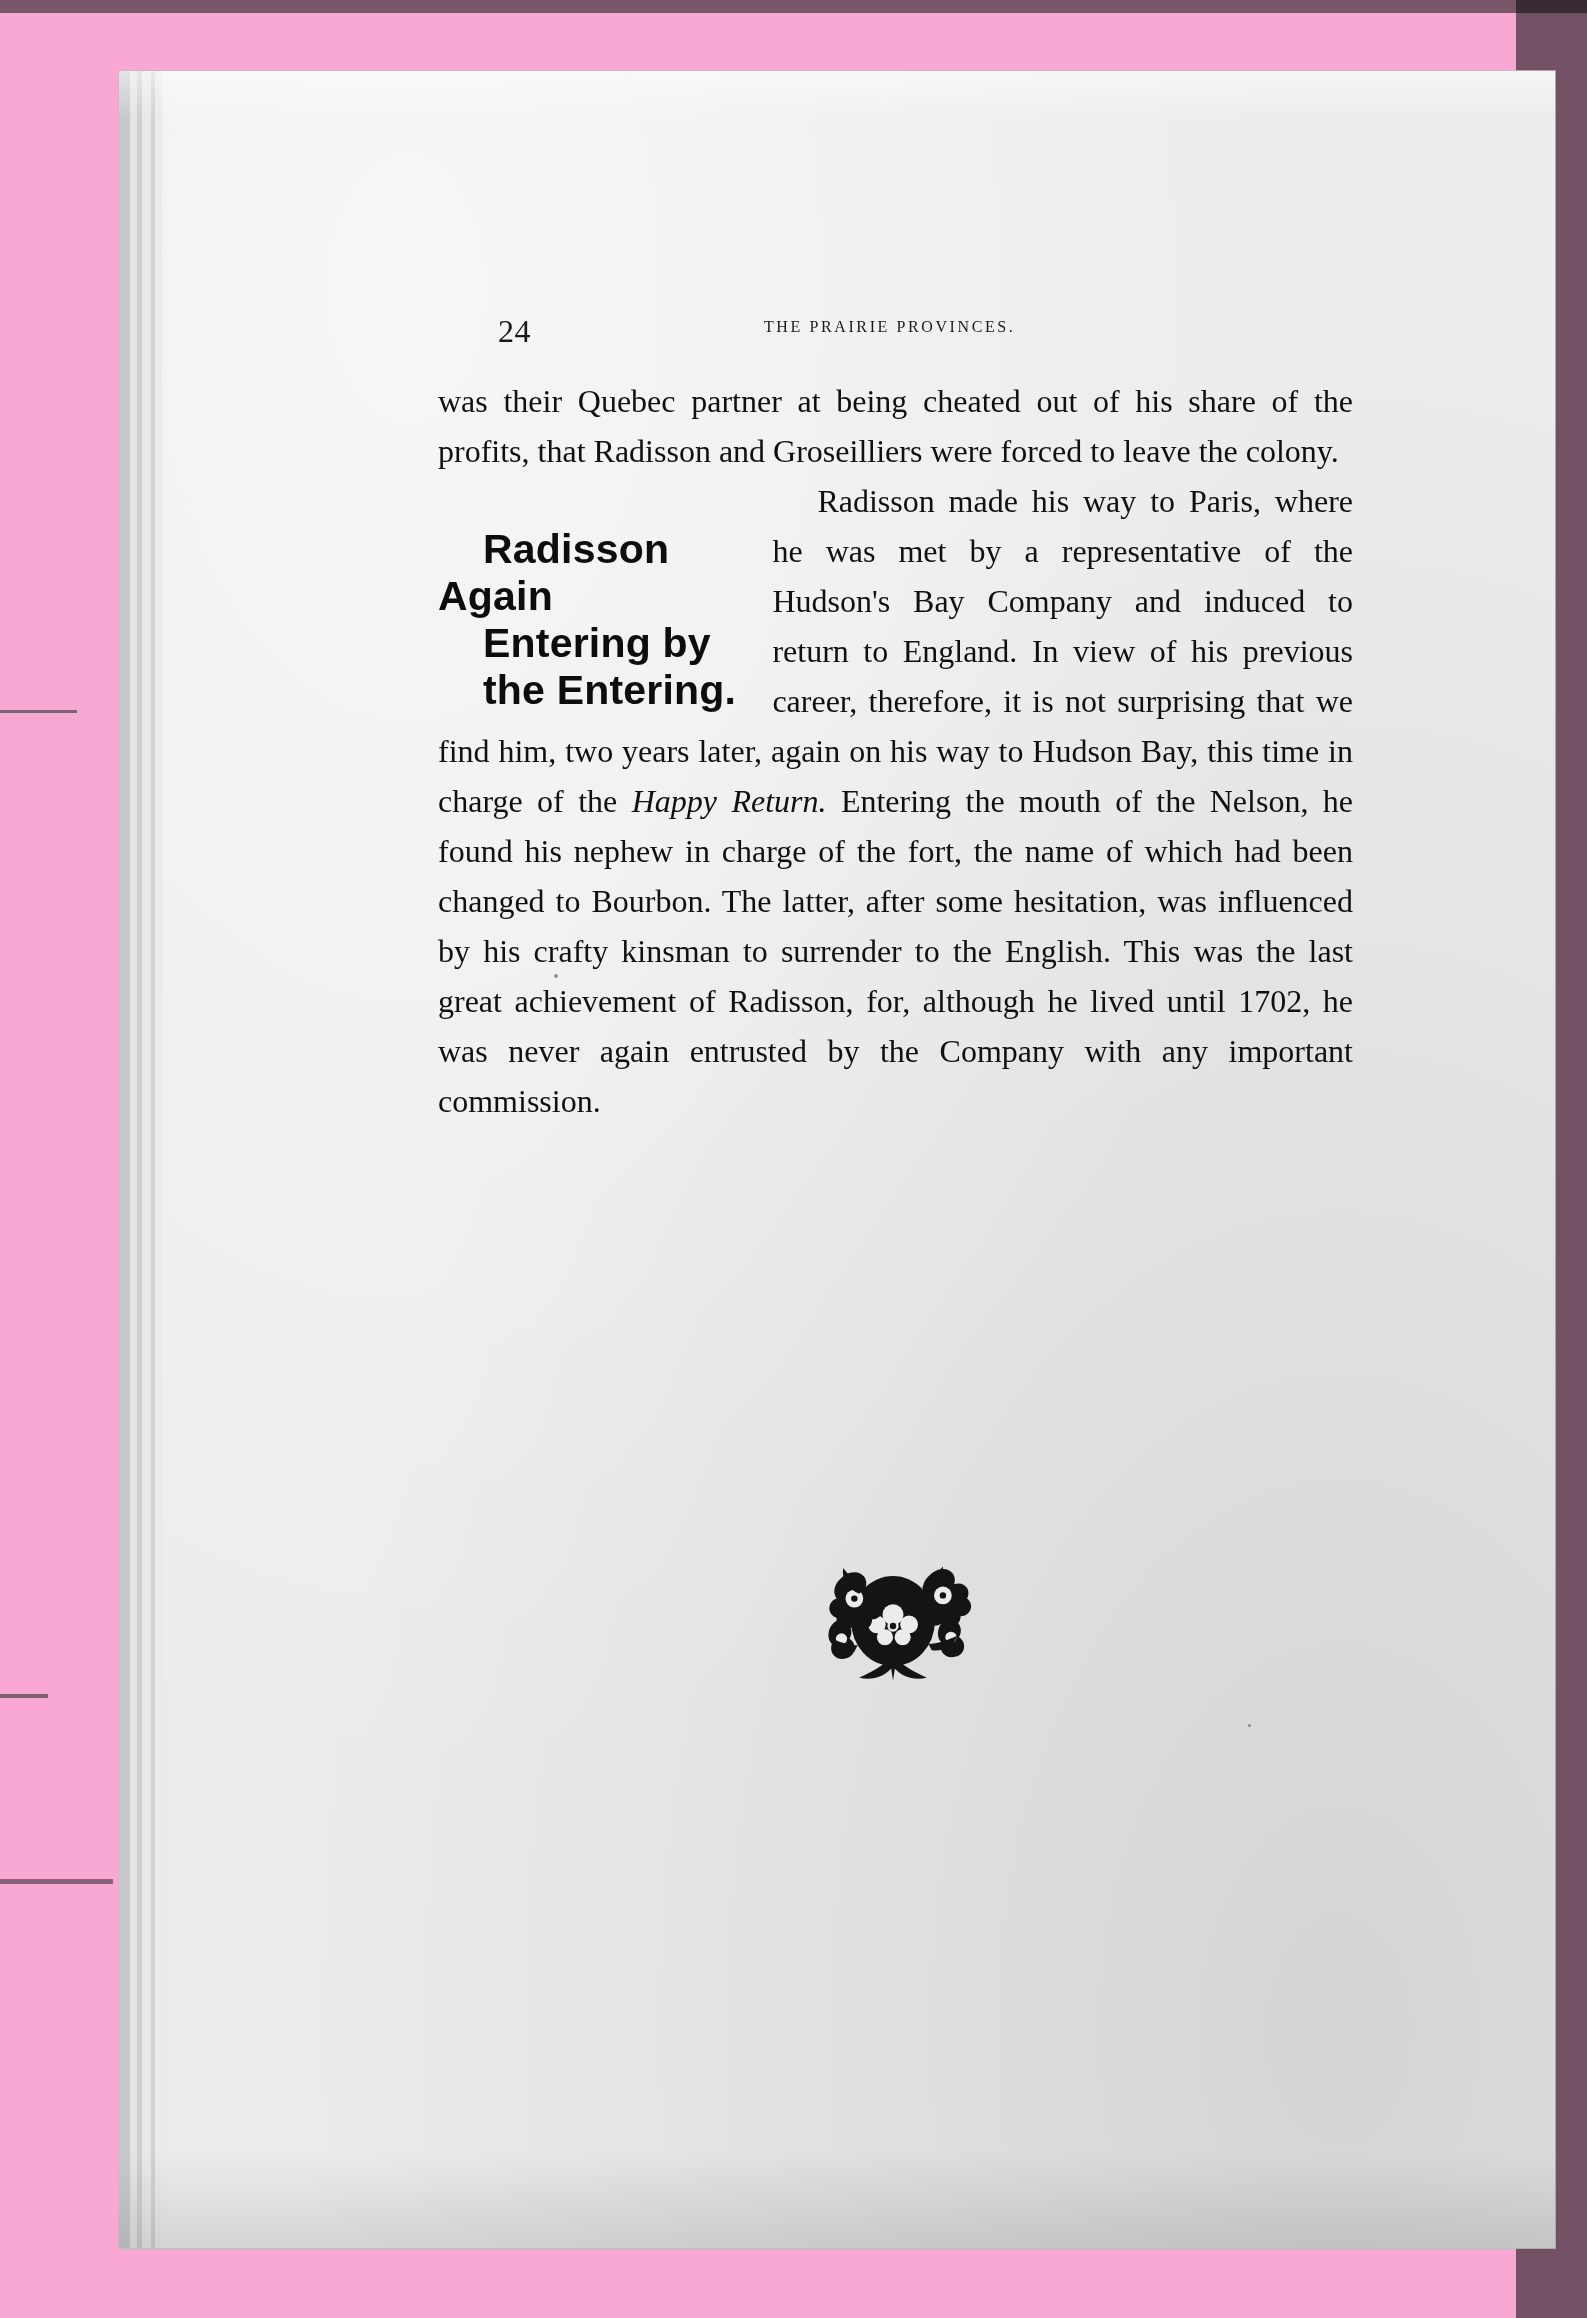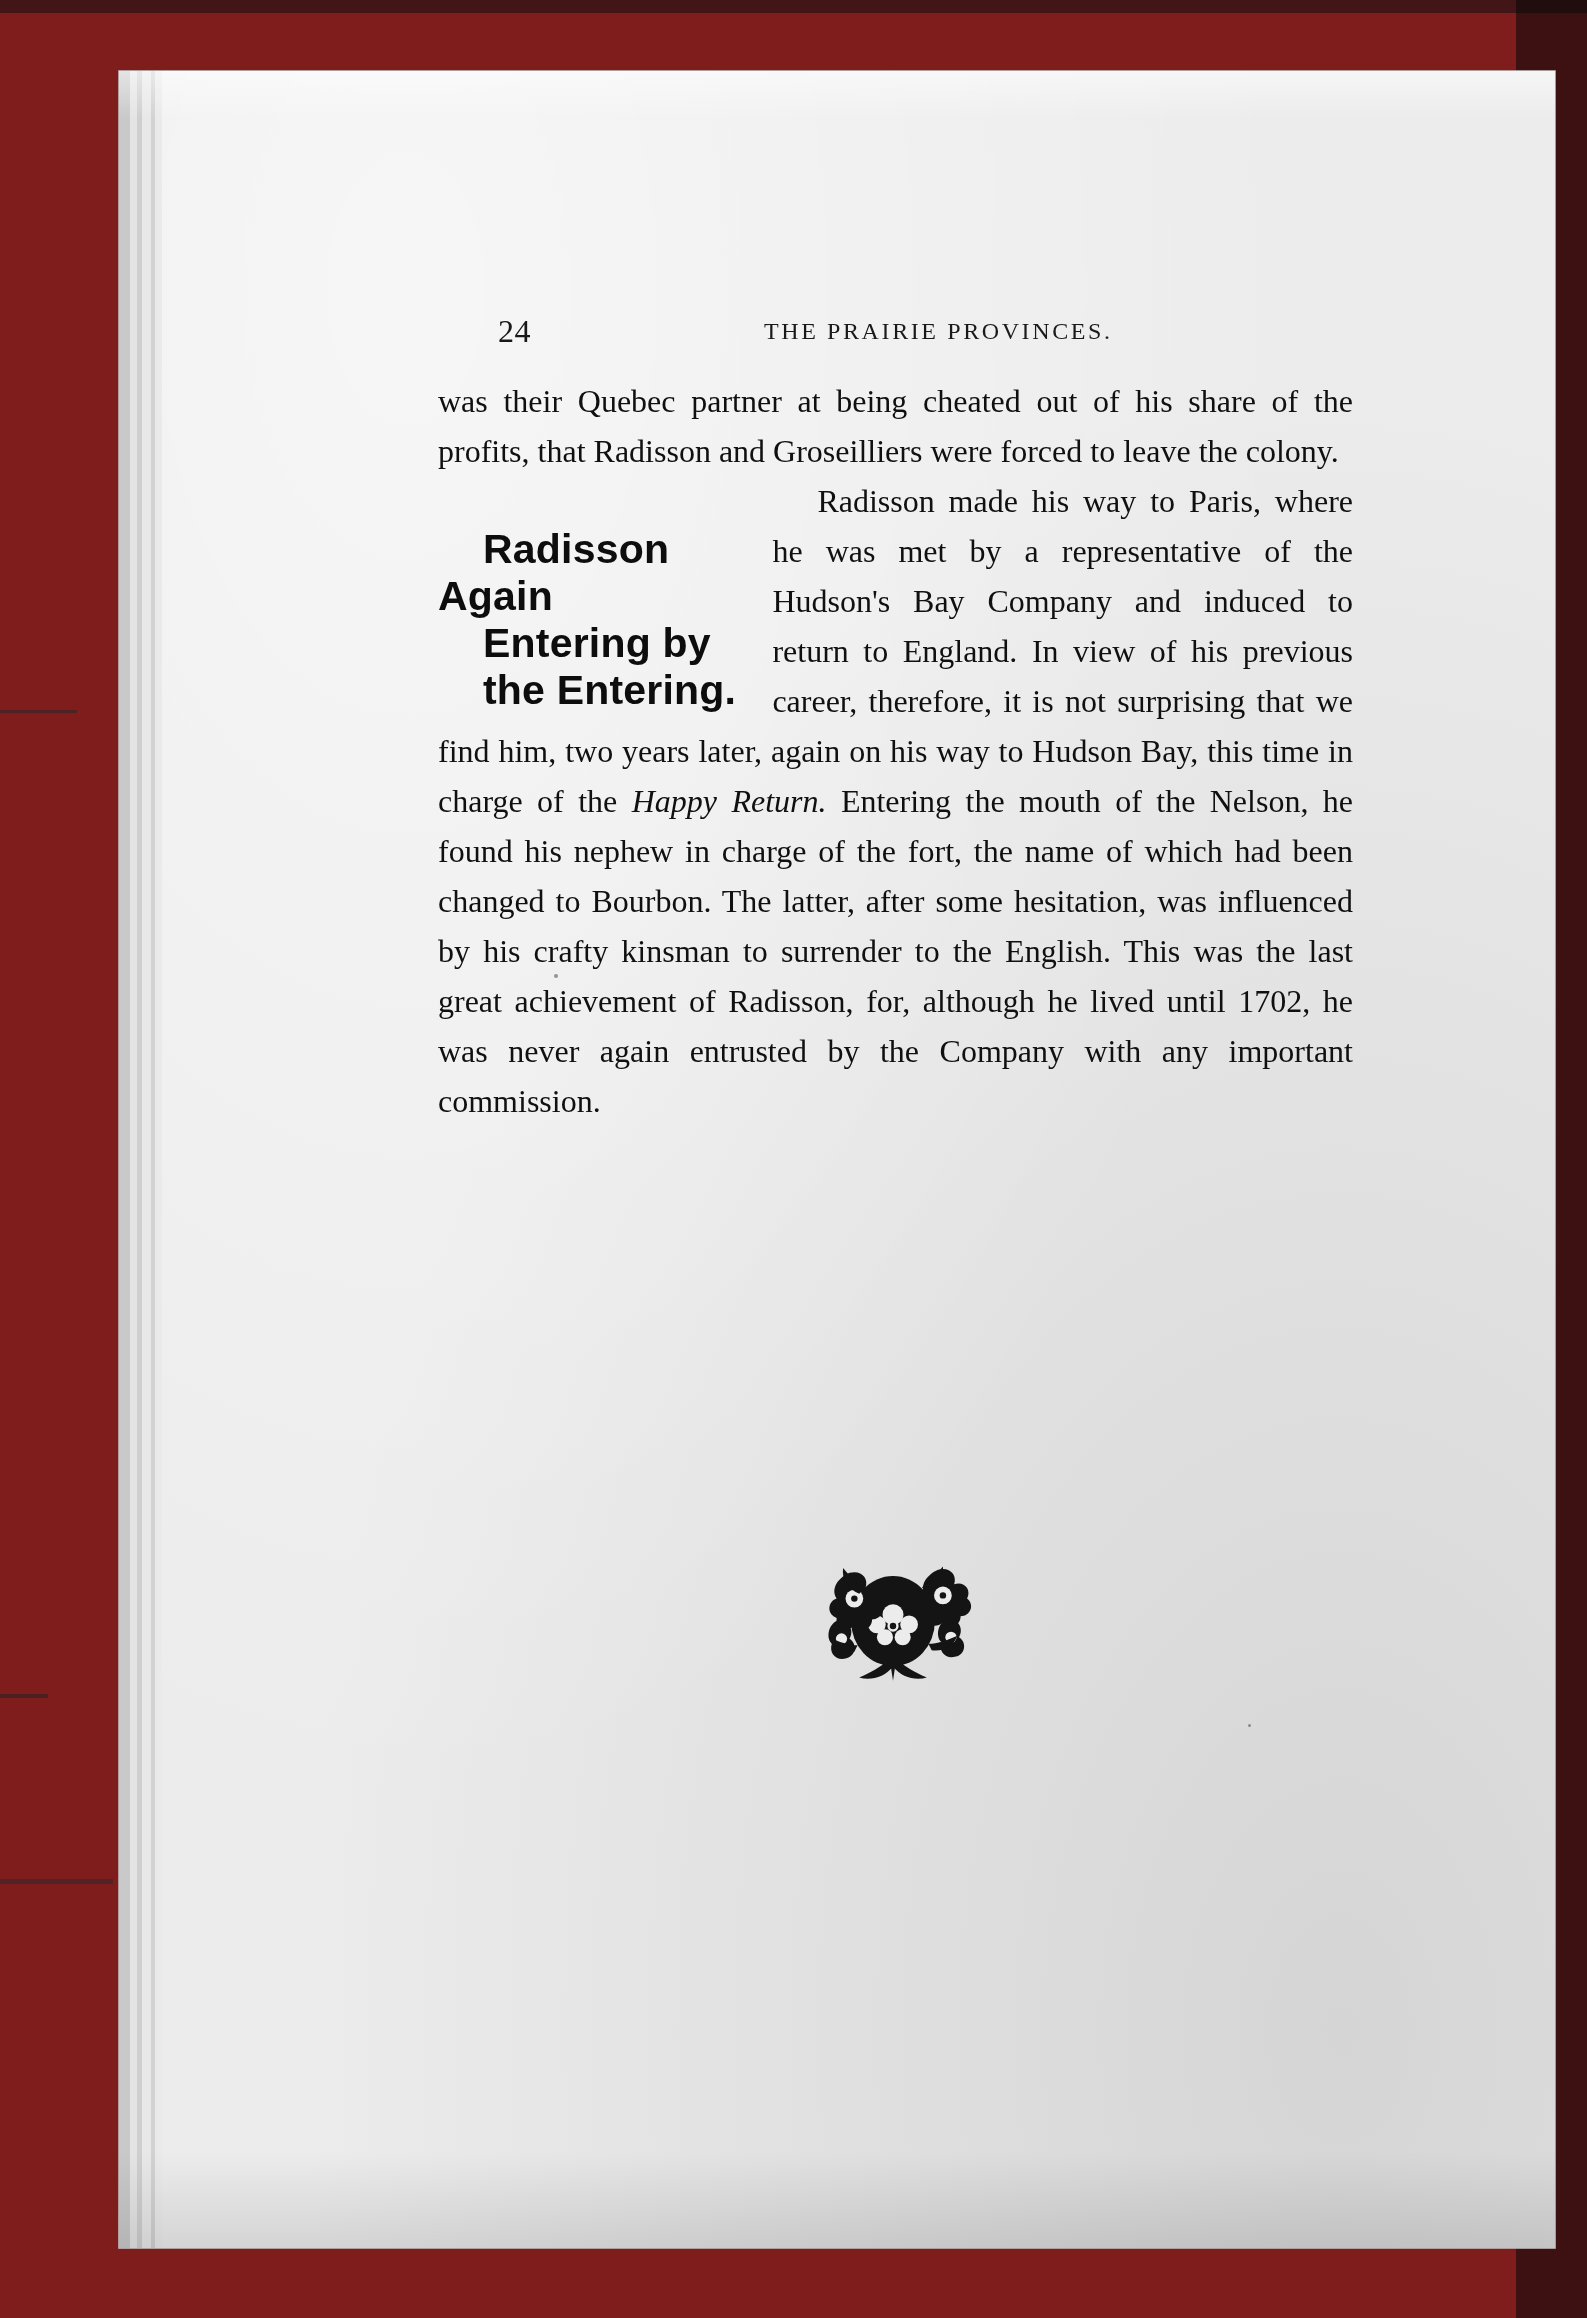--- a/index.html
+++ b/index.html
@@ -11,21 +11,21 @@
     width: 1587px;
     height: 2319px;
     overflow: hidden;
     font-family: "Liberation Serif", serif;
   }
 
   #scan {
     position: relative;
     width: 1587px;
     height: 2319px;
-    background: #7f1d1d;
+    background: #f9a8d4;
   }
 
   
   .noise-band {
     position: absolute;
     background: #1a1a1a;
     opacity: 0.55;
   }
   .nb1 { left: 0; top: 0; width: 1587px; height: 13px; background:#111; }
   .nb2 { left: 0; top: 1879px; width: 113px; height: 4.8px; background:#2a2a2a; }
@@ -87,21 +87,21 @@
     top: 0px;
     font-size: 32px;
     color: #181818;
     letter-spacing: 0.4px;
     font-family: "Liberation Serif", serif;
   }
   #head-title {
     position: absolute;
     left: 379px;
     top: 4.8px;
-    font-size: 24px;
+    font-size: 16px;
     letter-spacing: 2.6px;
     color: #1a1a1a;
     font-family: "Liberation Serif", serif;
   }
 
   
   #body-text {
     position: absolute;
     left: 319px;
     top: 305px;

